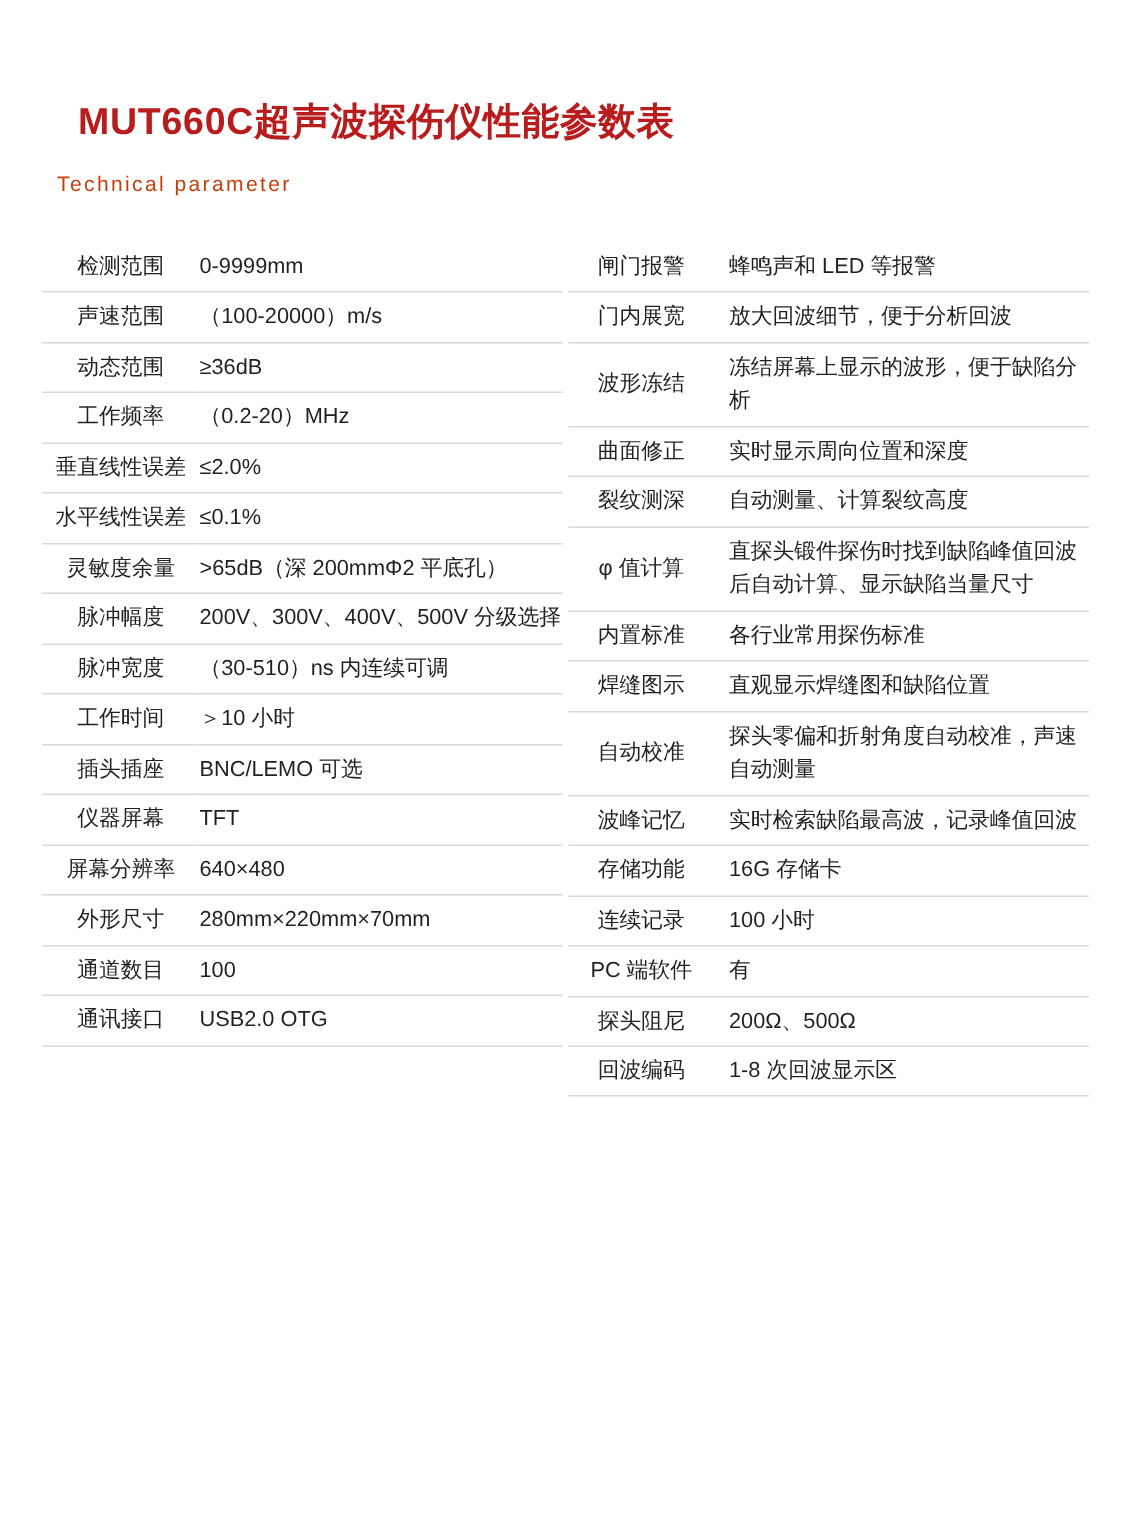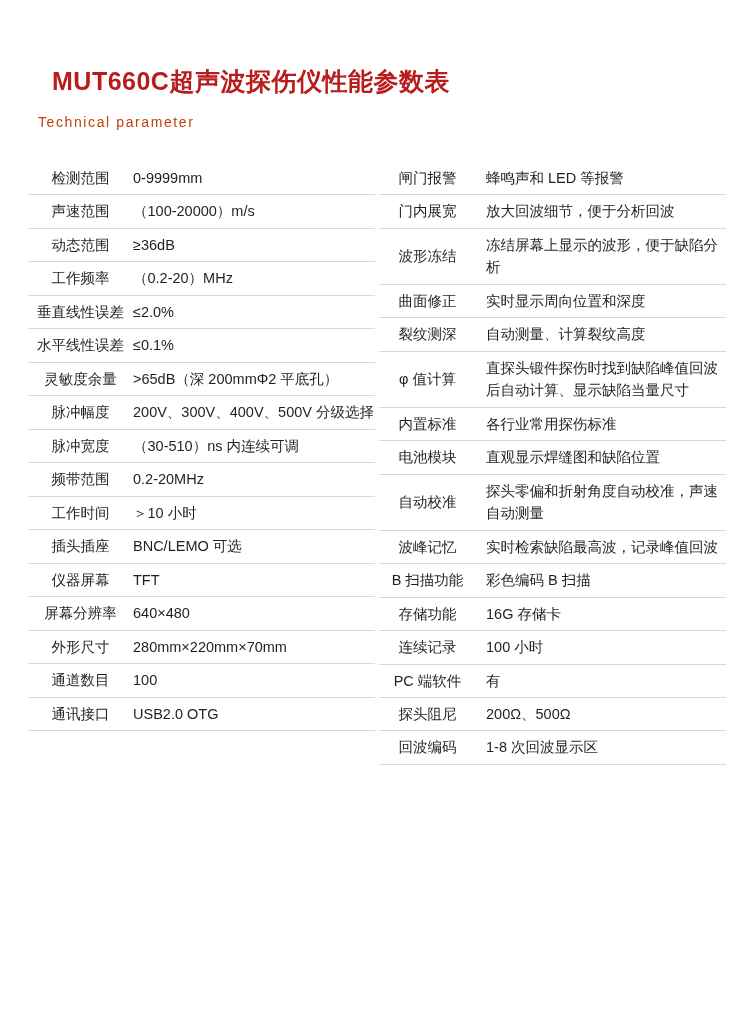--- a/index.html
+++ b/index.html
@@ -132,24 +132,20 @@
           </tr>
           <tr>
             <td class="k">脉冲幅度</td>
             <td class="v">200V、300V、400V、500V 分级选择</td>
           </tr>
           <tr>
             <td class="k">脉冲宽度</td>
             <td class="v">（30-510）ns 内连续可调</td>
           </tr>
           <tr>
-            <td class="k">频带范围</td>
-            <td class="v">0.2-20MHz</td>
-          </tr>
-          <tr>
             <td class="k">工作时间</td>
             <td class="v">＞10 小时</td>
           </tr>
           <tr>
             <td class="k">插头插座</td>
             <td class="v">BNC/LEMO 可选</td>
           </tr>
           <tr>
             <td class="k">仪器屏幕</td>
             <td class="v">TFT</td>
@@ -199,34 +195,30 @@
           </tr>
           <tr>
             <td class="k">φ 值计算</td>
             <td class="v">直探头锻件探伤时找到缺陷峰值回波后自动计算、显示缺陷当量尺寸</td>
           </tr>
           <tr>
             <td class="k">内置标准</td>
             <td class="v">各行业常用探伤标准</td>
           </tr>
           <tr>
-            <td class="k">电池模块</td>
+            <td class="k">焊缝图示</td>
             <td class="v">直观显示焊缝图和缺陷位置</td>
           </tr>
           <tr>
             <td class="k">自动校准</td>
             <td class="v">探头零偏和折射角度自动校准，声速自动测量</td>
           </tr>
           <tr>
             <td class="k">波峰记忆</td>
             <td class="v">实时检索缺陷最高波，记录峰值回波</td>
-          </tr>
-          <tr>
-            <td class="k">B 扫描功能</td>
-            <td class="v">彩色编码 B 扫描</td>
           </tr>
           <tr>
             <td class="k">存储功能</td>
             <td class="v">16G 存储卡</td>
           </tr>
           <tr>
             <td class="k">连续记录</td>
             <td class="v">100 小时</td>
           </tr>
           <tr>

